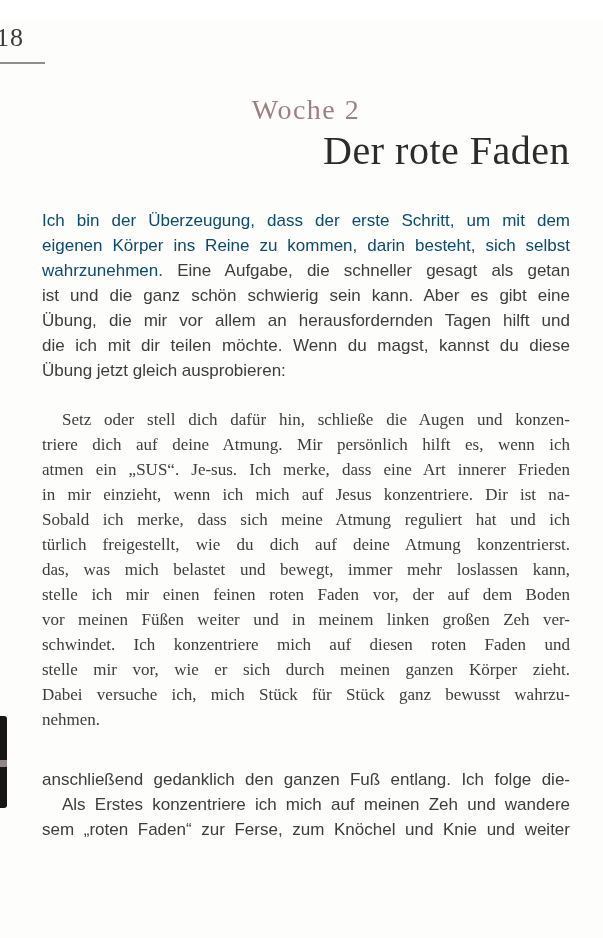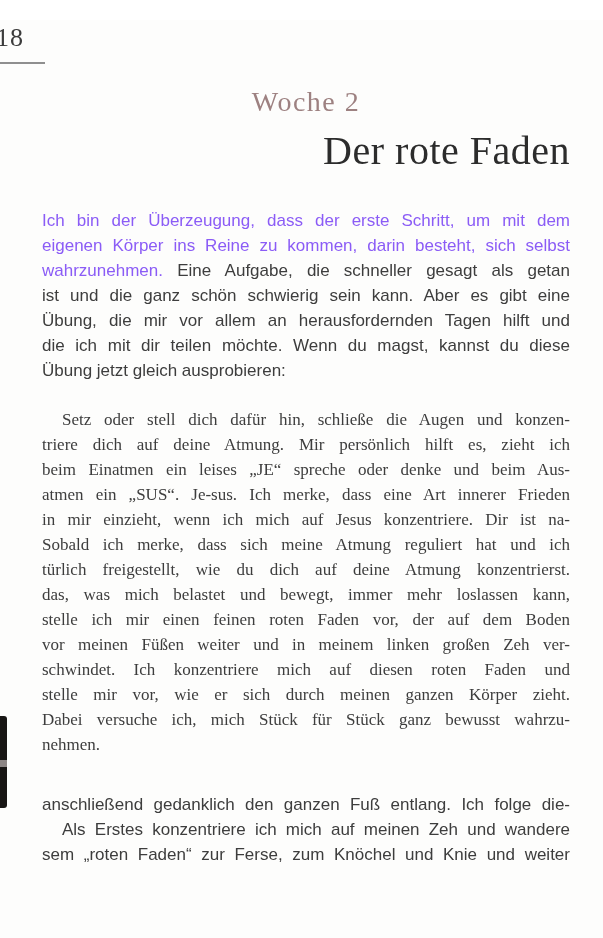--- a/index.html
+++ b/index.html
@@ -26,21 +26,21 @@
   }
   .pagenum-rule {
     position: absolute;
     left: 0; top: 42px;
     width: 45px; height: 2px;
     background: #8f8f8f;
   }
   
   .kicker {
     position: absolute;
-    left: 42px; top: 66px; width: 528px;
+    left: 42px; top: 74px; width: 528px;
     text-align: center;
     font-family: "Liberation Serif", serif;
     font-size: 28px;
     letter-spacing: 1.5px;
     color: #9d8181;
   }
   .title {
     position: absolute;
     left: 42px; top: 107px; width: 528px;
     margin: 0;
@@ -65,21 +65,21 @@
   .line {
     text-align: justify;
     text-align-last: justify;
     -moz-text-align-last: justify;
   }
   .line.last {
     text-align-last: left;
     -moz-text-align-last: left;
   }
   .line.indent { text-indent: 20px; }
-  .lead { color: #8b5cf6; }
+  .lead { color: #0c4a6e; }
   
   .artifact-left {
     position: absolute;
     left: 0; top: 696px;
     width: 7px; height: 92px;
     background: #181614;
     border-radius: 0 3px 3px 0;
   }
   .artifact-left::after {
     content: "";
@@ -115,22 +115,21 @@
       <div class="line lead">eigenen Körper ins Reine zu kommen, darin besteht, sich selbst</div>
       <div class="line"><span class="lead">wahrzunehmen.</span> <span>Eine Aufgabe, die schneller gesagt als getan</span></div>
       <div class="line">ist und die ganz schön schwierig sein kann. Aber es gibt eine</div>
       <div class="line">Übung, die mir vor allem an herausfordernden Tagen hilft und</div>
       <div class="line">die ich mit dir teilen möchte. Wenn du magst, kannst du diese</div>
       <div class="line last">Übung jetzt gleich ausprobieren:</div>
     </div>
 
     <div class="para gap-1">
       <div class="line indent">Setz oder stell dich dafür hin, schließe die Augen und konzen-</div>
-      <div class="line">triere dich auf deine Atmung. Mir persönlich hilft es, zieht ich</div>
-      <div class="line">beim Einatmen ein leises „JE“ spreche oder denke und beim Aus-</div>
+      <div class="line">triere dich auf deine Atmung. Mir persönlich hilft es, wenn ich</div>
       <div class="line">atmen ein „SUS“. Je-sus. Ich merke, dass eine Art innerer Frieden</div>
       <div class="line">in mir einzieht, wenn ich mich auf Jesus konzentriere. Dir ist na-</div>
       <div class="line">Sobald ich merke, dass sich meine Atmung reguliert hat und ich</div>
       <div class="line">türlich freigestellt, wie du dich auf deine Atmung konzentrierst.</div>
       <div class="line">das, was mich belastet und bewegt, immer mehr loslassen kann,</div>
       <div class="line">stelle ich mir einen feinen roten Faden vor, der auf dem Boden</div>
       <div class="line">vor meinen Füßen weiter und in meinem linken großen Zeh ver-</div>
       <div class="line">schwindet. Ich konzentriere mich auf diesen roten Faden und</div>
       <div class="line">stelle mir vor, wie er sich durch meinen ganzen Körper zieht.</div>
       <div class="line">Dabei versuche ich, mich Stück für Stück ganz bewusst wahrzu-</div>

